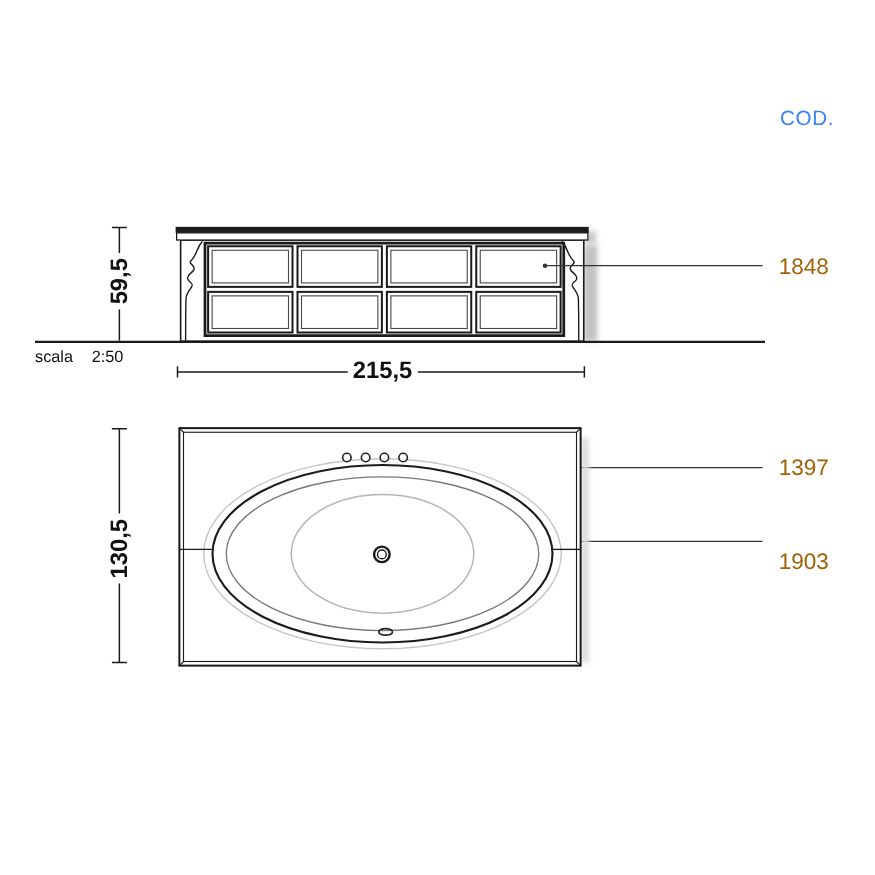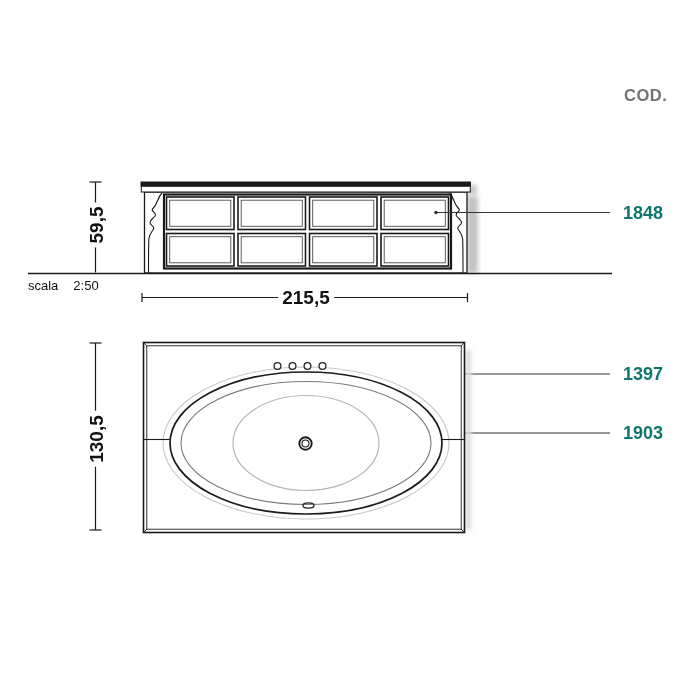--- a/index.html
+++ b/index.html
@@ -8,26 +8,26 @@
     font-family:"Liberation Sans",sans-serif;overflow:hidden;color:#111;
   }
   #drawing{position:absolute;left:0;top:0;}
   .dim-text{
     position:absolute;font-weight:bold;font-size:19px;color:#111;
     background:#ffffff;padding:0 4px;white-space:nowrap;line-height:1;
     transform:translate(-50%,-50%);
   }
   .dim-text.vertical{transform:translate(-50%,-50%) rotate(-90deg);}
   .code-label{
-    position:absolute;left:623px;font-weight:bold;font-size:18px;color:#0f766e;
+    position:absolute;left:623px;font-weight:normal;font-size:18px;color:#a16207;
     transform:translateY(-50%);white-space:nowrap;line-height:1;
   }
   .cod-label{
     position:absolute;left:624px;top:95px;transform:translateY(-50%);
-    font-weight:bold;font-size:16.5px;letter-spacing:0.5px;color:#737373;line-height:1;
+    font-weight:normal;font-size:16.5px;letter-spacing:0.5px;color:#3b82f6;line-height:1;
   }
   .scale-note{
     position:absolute;left:28px;top:285px;transform:translateY(-50%);
     font-size:13px;color:#111;display:flex;gap:15px;line-height:1;
   }
 </style>
 </head>
 <body>
 
 <div id="canvas">
@@ -146,15 +146,15 @@
   <div class="dim-text vertical" style="left:96px;top:225px;">59,5</div>
 
   <div class="dim-text" style="left:306px;top:297px;text-align:right;">215,5</div>
 
   <div class="dim-text vertical" style="left:96px;top:439px;">130,5</div>
 
   <div class="code-label" style="top:212.5px;">1848</div>
 
   <div class="code-label" style="top:374px;">1397</div>
 
-  <div class="code-label" style="top:433px;">1903</div>
+  <div class="code-label" style="top:449px;">1903</div>
 
 </div>
 
 </body></html>

